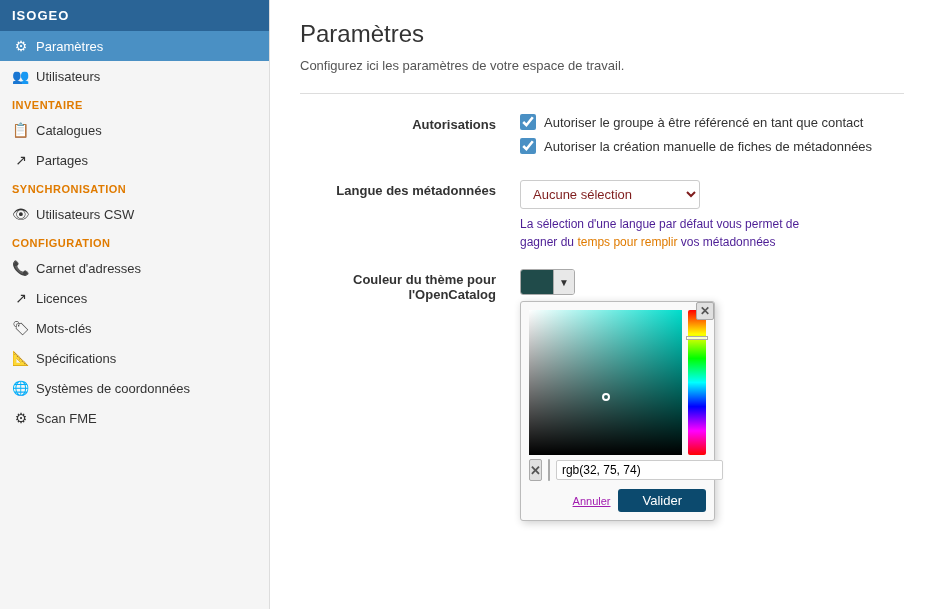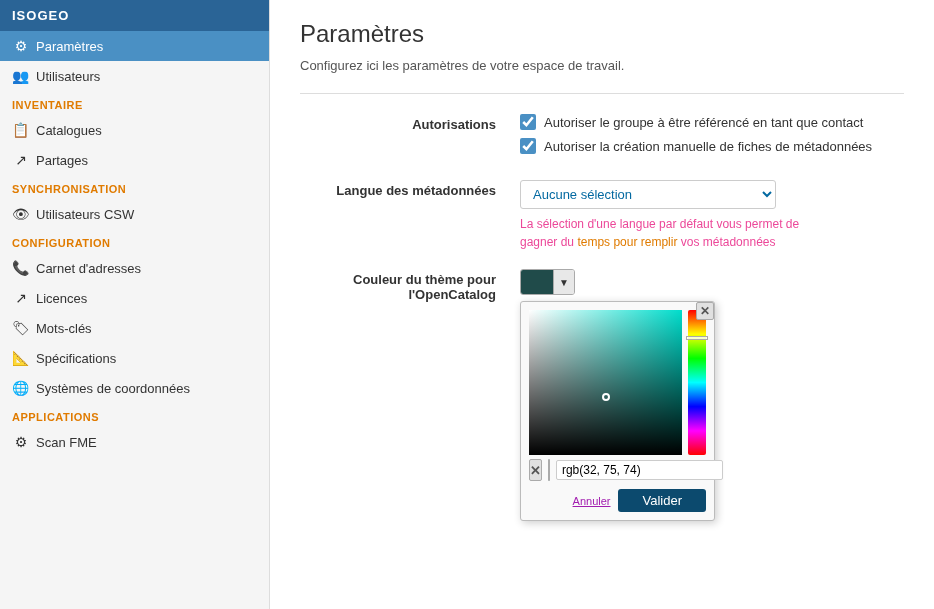--- a/index.html
+++ b/index.html
@@ -95,37 +95,37 @@
     .checkbox-row input[type=checkbox] {
       margin-right: 8px;
       accent-color: #4a90c4;
       width: 16px;
       height: 16px;
     }
     .checkbox-label { font-size: 13px; color: #333; }
 
     
     .lang-select {
-      width: 256px;
+      width: 180px;
       padding: 5px 8px;
       border: 1px solid #ccc;
       border-radius: 3px;
       font-size: 13px;
       appearance: auto;
       background: #fff;
-      color: #0369a1;
+      color: #7f1d1d;
     }
     .lang-hint {
       font-size: 12px;
       color: #555;
       margin-top: 6px;
       max-width: 280px;
       line-height: 1.5;
     }
-    .lang-hint span { color: #ec4899; }
+    .lang-hint span { color: #4c1d95; }
 
     
     .color-swatch-btn {
       display: inline-flex;
       align-items: center;
       border: 1px solid #aaa;
       border-radius: 3px;
       overflow: hidden;
       cursor: pointer;
     }
@@ -343,21 +343,20 @@
     <div class="sidebar-item">
       <span class="sidebar-icon">📐</span>
       <span class="sidebar-item-label">Spécifications</span>
     </div>
     <div class="sidebar-item">
       <span class="sidebar-icon">🌐</span>
       <span class="sidebar-item-label">Systèmes de coordonnées</span>
     </div>
   </div>
 
-  <div class="sidebar-section-label">APPLICATIONS</div>
   <div>
     <div class="sidebar-item">
       <span class="sidebar-icon">⚙</span>
       <span class="sidebar-item-label">Scan FME</span>
     </div>
   </div>
 </nav>
 
 <main id="main">
   <h1 class="page-title">Paramètres</h1>

